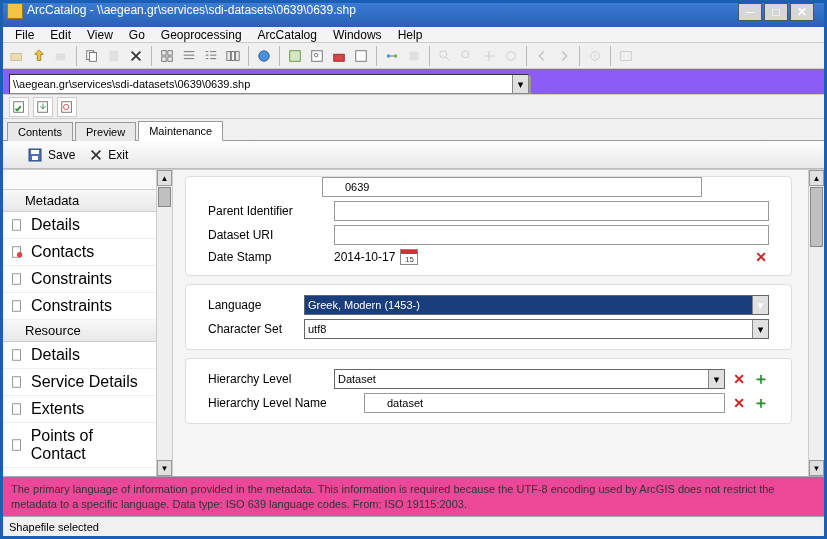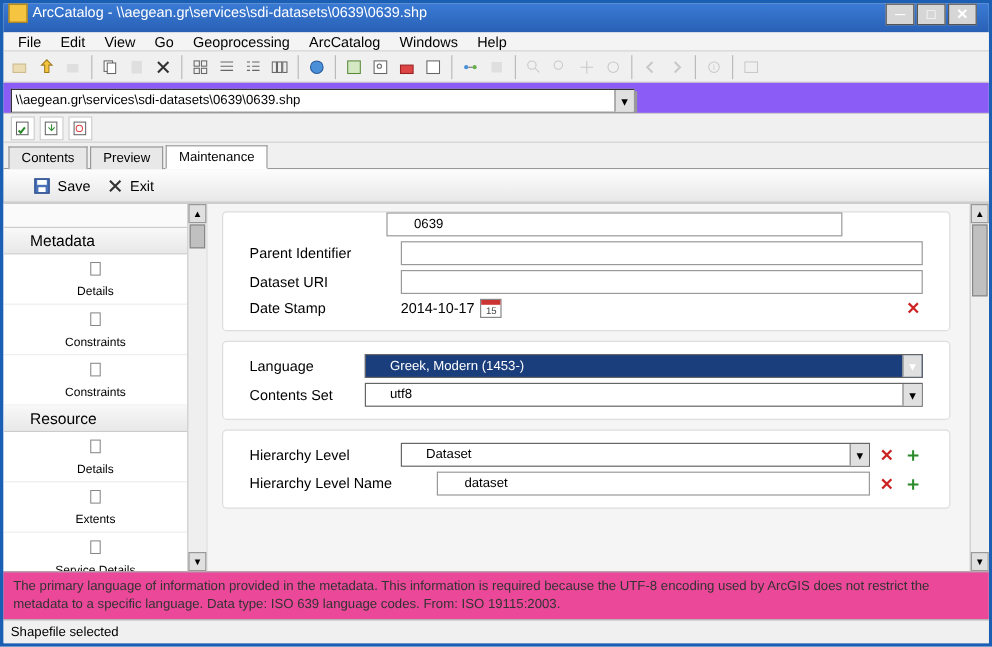--- a/index.html
+++ b/index.html
@@ -49,31 +49,31 @@
   .subtbn { display:flex; align-items:center; gap:5px; font-size:12px; }
   .content { flex:1; display:flex; border-top:1px solid #ccc; overflow:hidden; background:#fff; }
   .sidebar { width:170px; border-right:1px solid #ccc; display:flex; flex-direction:column; background:#fff; position:relative; }
   .sidebar-scroll { position:absolute; right:0; top:0; bottom:0; width:16px; background:#efefef; border-left:1px solid #ccc; display:flex; flex-direction:column; }
   .scrbtn { height:16px; background:#e0e0e0; border:1px solid #999; display:flex; align-items:center; justify-content:center; font-size:8px; }
   .scrthumb { flex:0 0 20px; background:#c0c0c0; border:1px solid #888; margin:1px; }
   .scrtrack { flex:1; }
   .sidebar-inner { position:absolute; left:0; right:16px; top:0; bottom:0; overflow:hidden; }
   .side-blank { height:20px; border-bottom:1px solid #ccc; background:#fafafa; }
   .side-section { background:linear-gradient(#f8f8f8,#e8e8e8); border-bottom:1px solid #ccc; padding:3px 22px; font-size:13px; }
-  .side-item { display:flex; align-items:center; gap:6px; padding:4px 6px; border-bottom:1px solid #eee; font-size:10px;flex-direction:column; }
+  .side-item { display:flex; align-items:center; gap:6px; padding:4px 6px; border-bottom:1px solid #eee; font-size:16px; }
   .side-item .sicon { width:16px; height:16px; display:flex; align-items:center; justify-content:center; }
   .main { flex:1; position:relative; background:#f5f5f5; }
   .main-scroll { position:absolute; right:0; top:0; bottom:0; width:16px; background:#efefef; border-left:1px solid #ccc; display:flex; flex-direction:column; }
   .form-area { position:absolute; left:0; right:16px; top:0; bottom:0; overflow:hidden; padding:6px 16px 6px 12px; }
   .panel { background:#fff; border:1px solid #ddd; border-radius:4px; padding:6px 10px; margin-bottom:8px; }
   .frow { display:flex; align-items:center; margin:4px 12px; gap:6px; }
   .flabel { width:120px; font-size:12px; }
   .flabel2 { width:150px; font-size:12px; }
   .finput { flex:1; height:20px; border:1px solid #999; background:#fff; font-size:11px; padding:0 22px; }
-  .fselect { flex:1; height:20px; border:1px solid #666; background:#fff; font-size:11px; display:flex; align-items:center; padding:0 20px; position:relative; }
+  .fselect { flex:1; height:20px; border:1px solid #666; background:#fff; font-size:11px; display:flex; align-items:center; padding:0 3px; position:relative; }
   .fselect .selbtn { position:absolute; right:0; top:0; width:16px; height:18px; background:#e0e0e0; border-left:1px solid #888; display:flex; align-items:center; justify-content:center; }
   .fselect.highlighted { background:#1a3d7c; color:#fff; }
   .dateval { font-size:12px; display:flex; align-items:center; gap:5px; }
   .calicon { width:18px; height:16px; border:1px solid #888; background:#fff; display:flex; align-items:center; justify-content:center; font-size:8px; color:#444; position:relative;}
   .calicon::before { content:''; position:absolute; top:0; left:0; right:0; height:4px; background:#c33; }
   .xbtn { width:16px; height:16px; color:#c22; font-weight:bold; font-size:14px; display:flex; align-items:center; justify-content:center; }
   .plusbtn { width:16px; height:16px; color:#2a8a2a; font-weight:bold; font-size:16px; display:flex; align-items:center; justify-content:center; }
   .helpbar { border-top:1px solid #aaa; padding:5px 8px; font-size:11px; background:#ec4899; color:#333; line-height:1.3; min-height:34px; }
   .statusbar { height:20px; border-top:1px solid #aaa; background:#f0f0f0; padding:2px 6px; font-size:11px; display:flex; align-items:center; }
   .disabled { opacity:0.45; }
@@ -317,20 +317,29 @@
               <svg width="14" height="14" viewBox="0 0 16 16">
                 <rect x="3" y="2" width="9" height="12" fill="#fff" stroke="#888"></rect>
               </svg>
             </span>
             <span>Details</span>
           </div>
         <div class="side-item">
             <span class="sicon">
               <svg width="14" height="14" viewBox="0 0 16 16">
                 <rect x="3" y="2" width="9" height="12" fill="#fff" stroke="#888"></rect>
+                <circle cx="11" cy="11" r="3" fill="#d44"></circle>
+              </svg>
+            </span>
+            <span>Contacts</span>
+          </div>
+        <div class="side-item">
+            <span class="sicon">
+              <svg width="14" height="14" viewBox="0 0 16 16">
+                <rect x="3" y="2" width="9" height="12" fill="#fff" stroke="#888"></rect>
               </svg>
             </span>
             <span>Constraints</span>
           </div>
         <div class="side-item">
             <span class="sicon">
               <svg width="14" height="14" viewBox="0 0 16 16">
                 <rect x="3" y="2" width="9" height="12" fill="#fff" stroke="#888"></rect>
               </svg>
             </span>
@@ -344,29 +353,29 @@
               </svg>
             </span>
             <span>Details</span>
           </div>
         <div class="side-item">
             <span class="sicon">
               <svg width="14" height="14" viewBox="0 0 16 16">
                 <rect x="3" y="2" width="9" height="12" fill="#fff" stroke="#888"></rect>
               </svg>
             </span>
+            <span>Service Details</span>
+          </div>
+        <div class="side-item">
+            <span class="sicon">
+              <svg width="14" height="14" viewBox="0 0 16 16">
+                <rect x="3" y="2" width="9" height="12" fill="#fff" stroke="#888"></rect>
+              </svg>
+            </span>
             <span>Extents</span>
-          </div>
-        <div class="side-item">
-            <span class="sicon">
-              <svg width="14" height="14" viewBox="0 0 16 16">
-                <rect x="3" y="2" width="9" height="12" fill="#fff" stroke="#888"></rect>
-              </svg>
-            </span>
-            <span>Service Details</span>
           </div>
         <div class="side-item">
             <span class="sicon">
               <svg width="14" height="14" viewBox="0 0 16 16">
                 <rect x="3" y="2" width="9" height="12" fill="#fff" stroke="#888"></rect>
               </svg>
             </span>
             <span>Points of Contact</span>
           </div>
       </div>
@@ -408,21 +417,21 @@
 
         <div class="panel">
           <div class="frow">
             <div class="flabel" style="width:90px">Language</div>
             <div class="fselect highlighted">
               <span>Greek, Modern (1453-)</span>
               <div class="selbtn">▾</div>
             </div>
           </div>
           <div class="frow">
-            <div class="flabel" style="width:90px">Contents Set</div>
+            <div class="flabel" style="width:90px">Character Set</div>
             <div class="fselect">
               <span>utf8</span>
               <div class="selbtn">▾</div>
             </div>
           </div>
         </div>
 
         <div class="panel">
           <div class="frow">
             <div class="flabel">Hierarchy Level</div>

